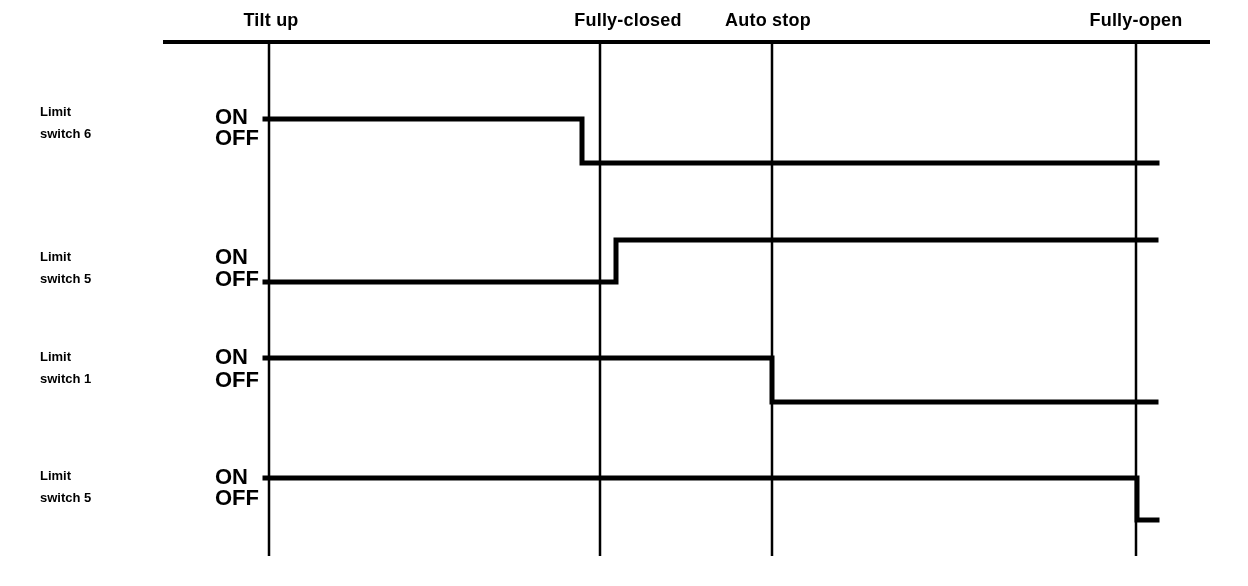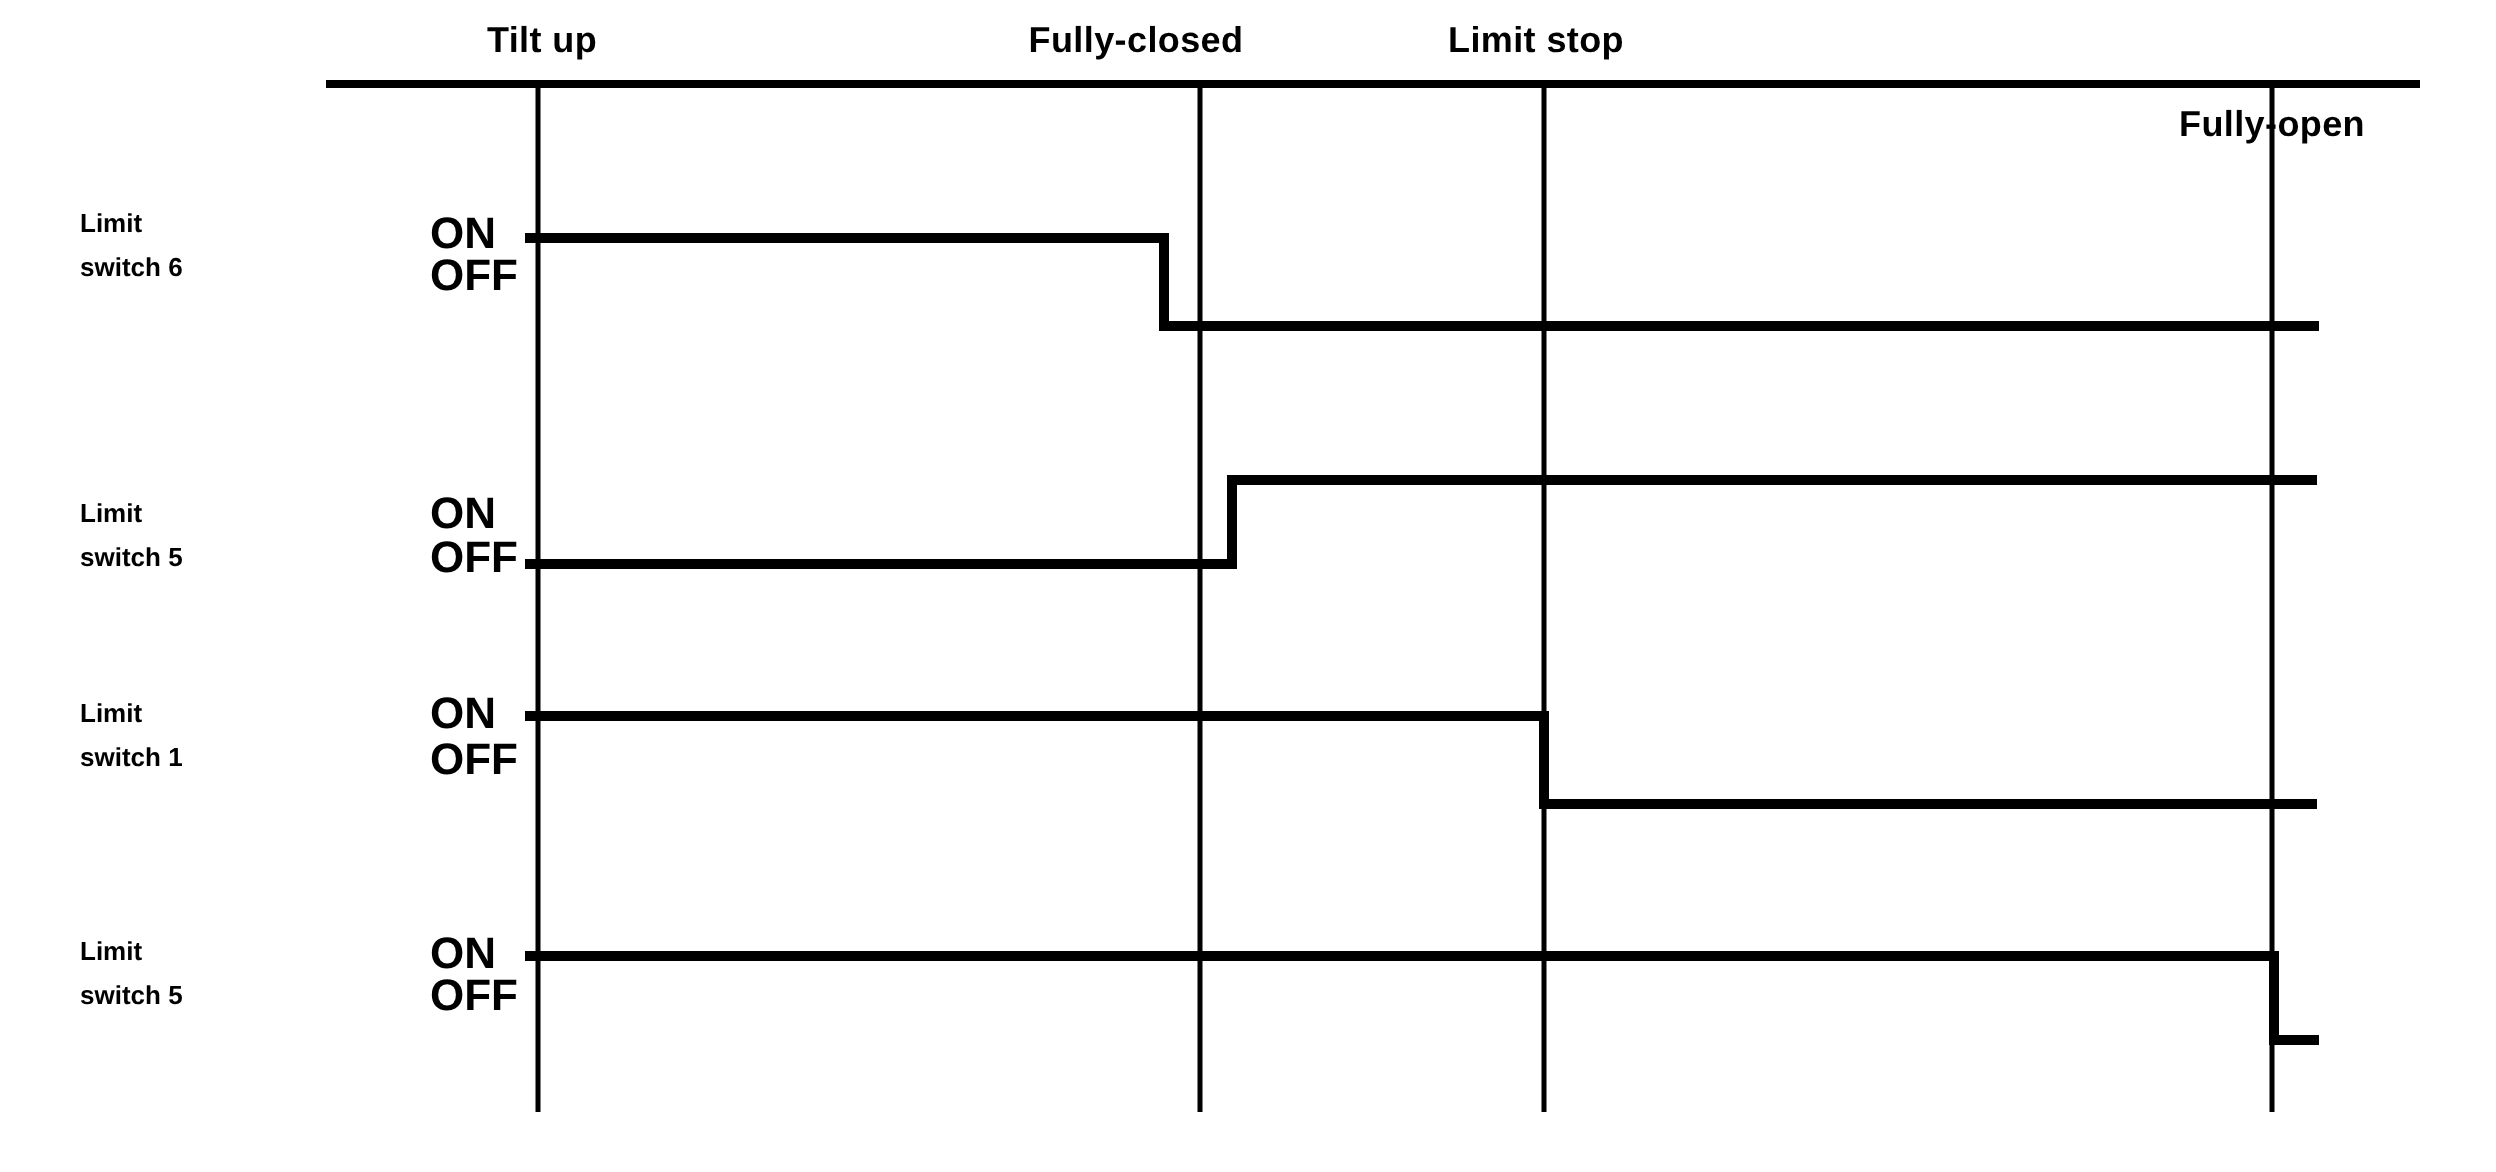--- a/index.html
+++ b/index.html
@@ -53,23 +53,23 @@
       <line x1="600" y1="44" x2="600" y2="556" stroke="#000000" stroke-width="2.5"></line>
       <line x1="772" y1="44" x2="772" y2="556" stroke="#000000" stroke-width="2.5"></line>
       <line x1="1136" y1="44" x2="1136" y2="556" stroke="#000000" stroke-width="2.5"></line>
       <path d="M 265 119 H 582 V 163 H 1157" fill="none" stroke="#000000" stroke-width="5" stroke-linecap="square" stroke-linejoin="miter"></path>
       <path d="M 265 282 H 616 V 240 H 1156" fill="none" stroke="#000000" stroke-width="5" stroke-linecap="square" stroke-linejoin="miter"></path>
       <path d="M 265 358 H 772 V 402 H 1156" fill="none" stroke="#000000" stroke-width="5" stroke-linecap="square" stroke-linejoin="miter"></path>
       <path d="M 265 478 H 1137 V 520 H 1157" fill="none" stroke="#000000" stroke-width="5" stroke-linecap="square" stroke-linejoin="miter"></path>
     </svg>
 
   <span class="col-label" style="left: 271px;">Tilt up</span>
-  <span class="col-label" style="left: 568px;">Fully-closed</span>
-  <span class="col-label" style="left: 768px;">Limit stop</span>
-  <span class="col-label" style="left: 1136px; margin-top: 42px;">Fully-open</span>
+  <span class="col-label" style="left: 628px;">Fully-closed</span>
+  <span class="col-label" style="left: 768px;">Auto stop</span>
+  <span class="col-label" style="left: 1136px;">Fully-open</span>
 
   <div class="row-name" style="top: 101px;">
     <div>Limit</div>
     <div>switch 6</div>
   </div>
   <span class="state-label" style="top: 117px;">ON</span>
   <span class="state-label" style="top: 138px;">OFF</span>
 
   <div class="row-name" style="top: 246px;">
     <div>Limit</div>

